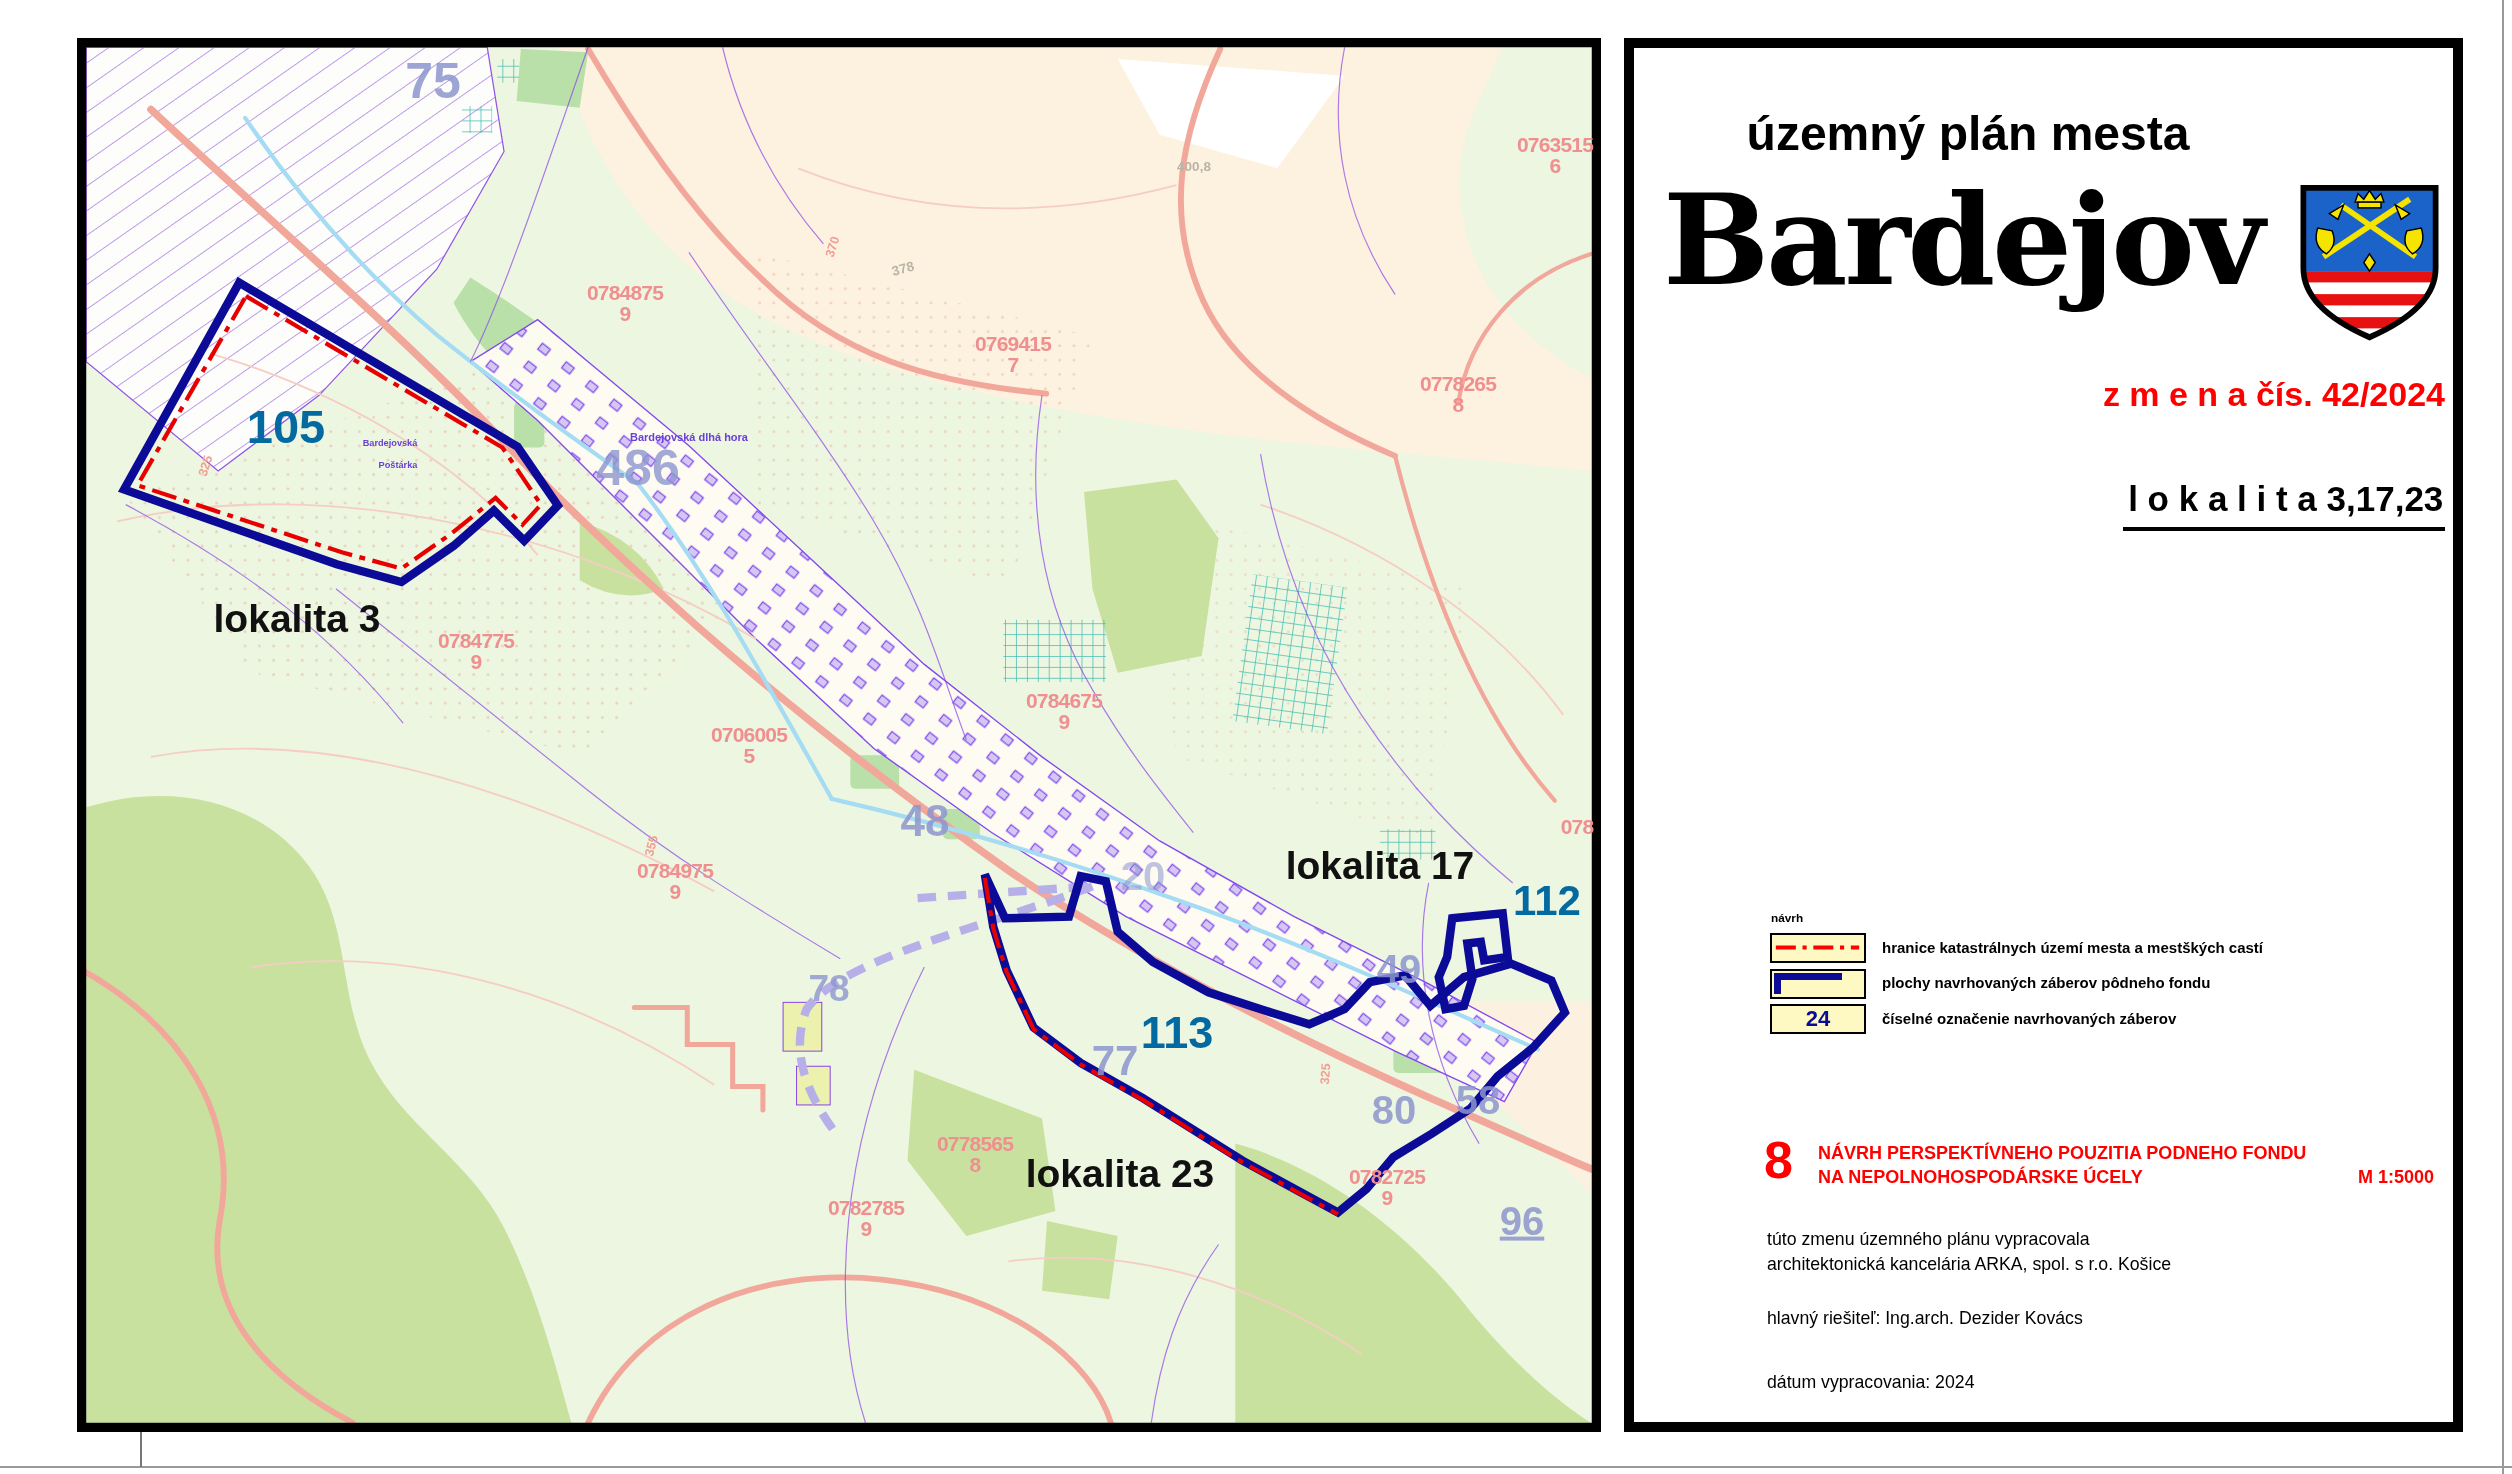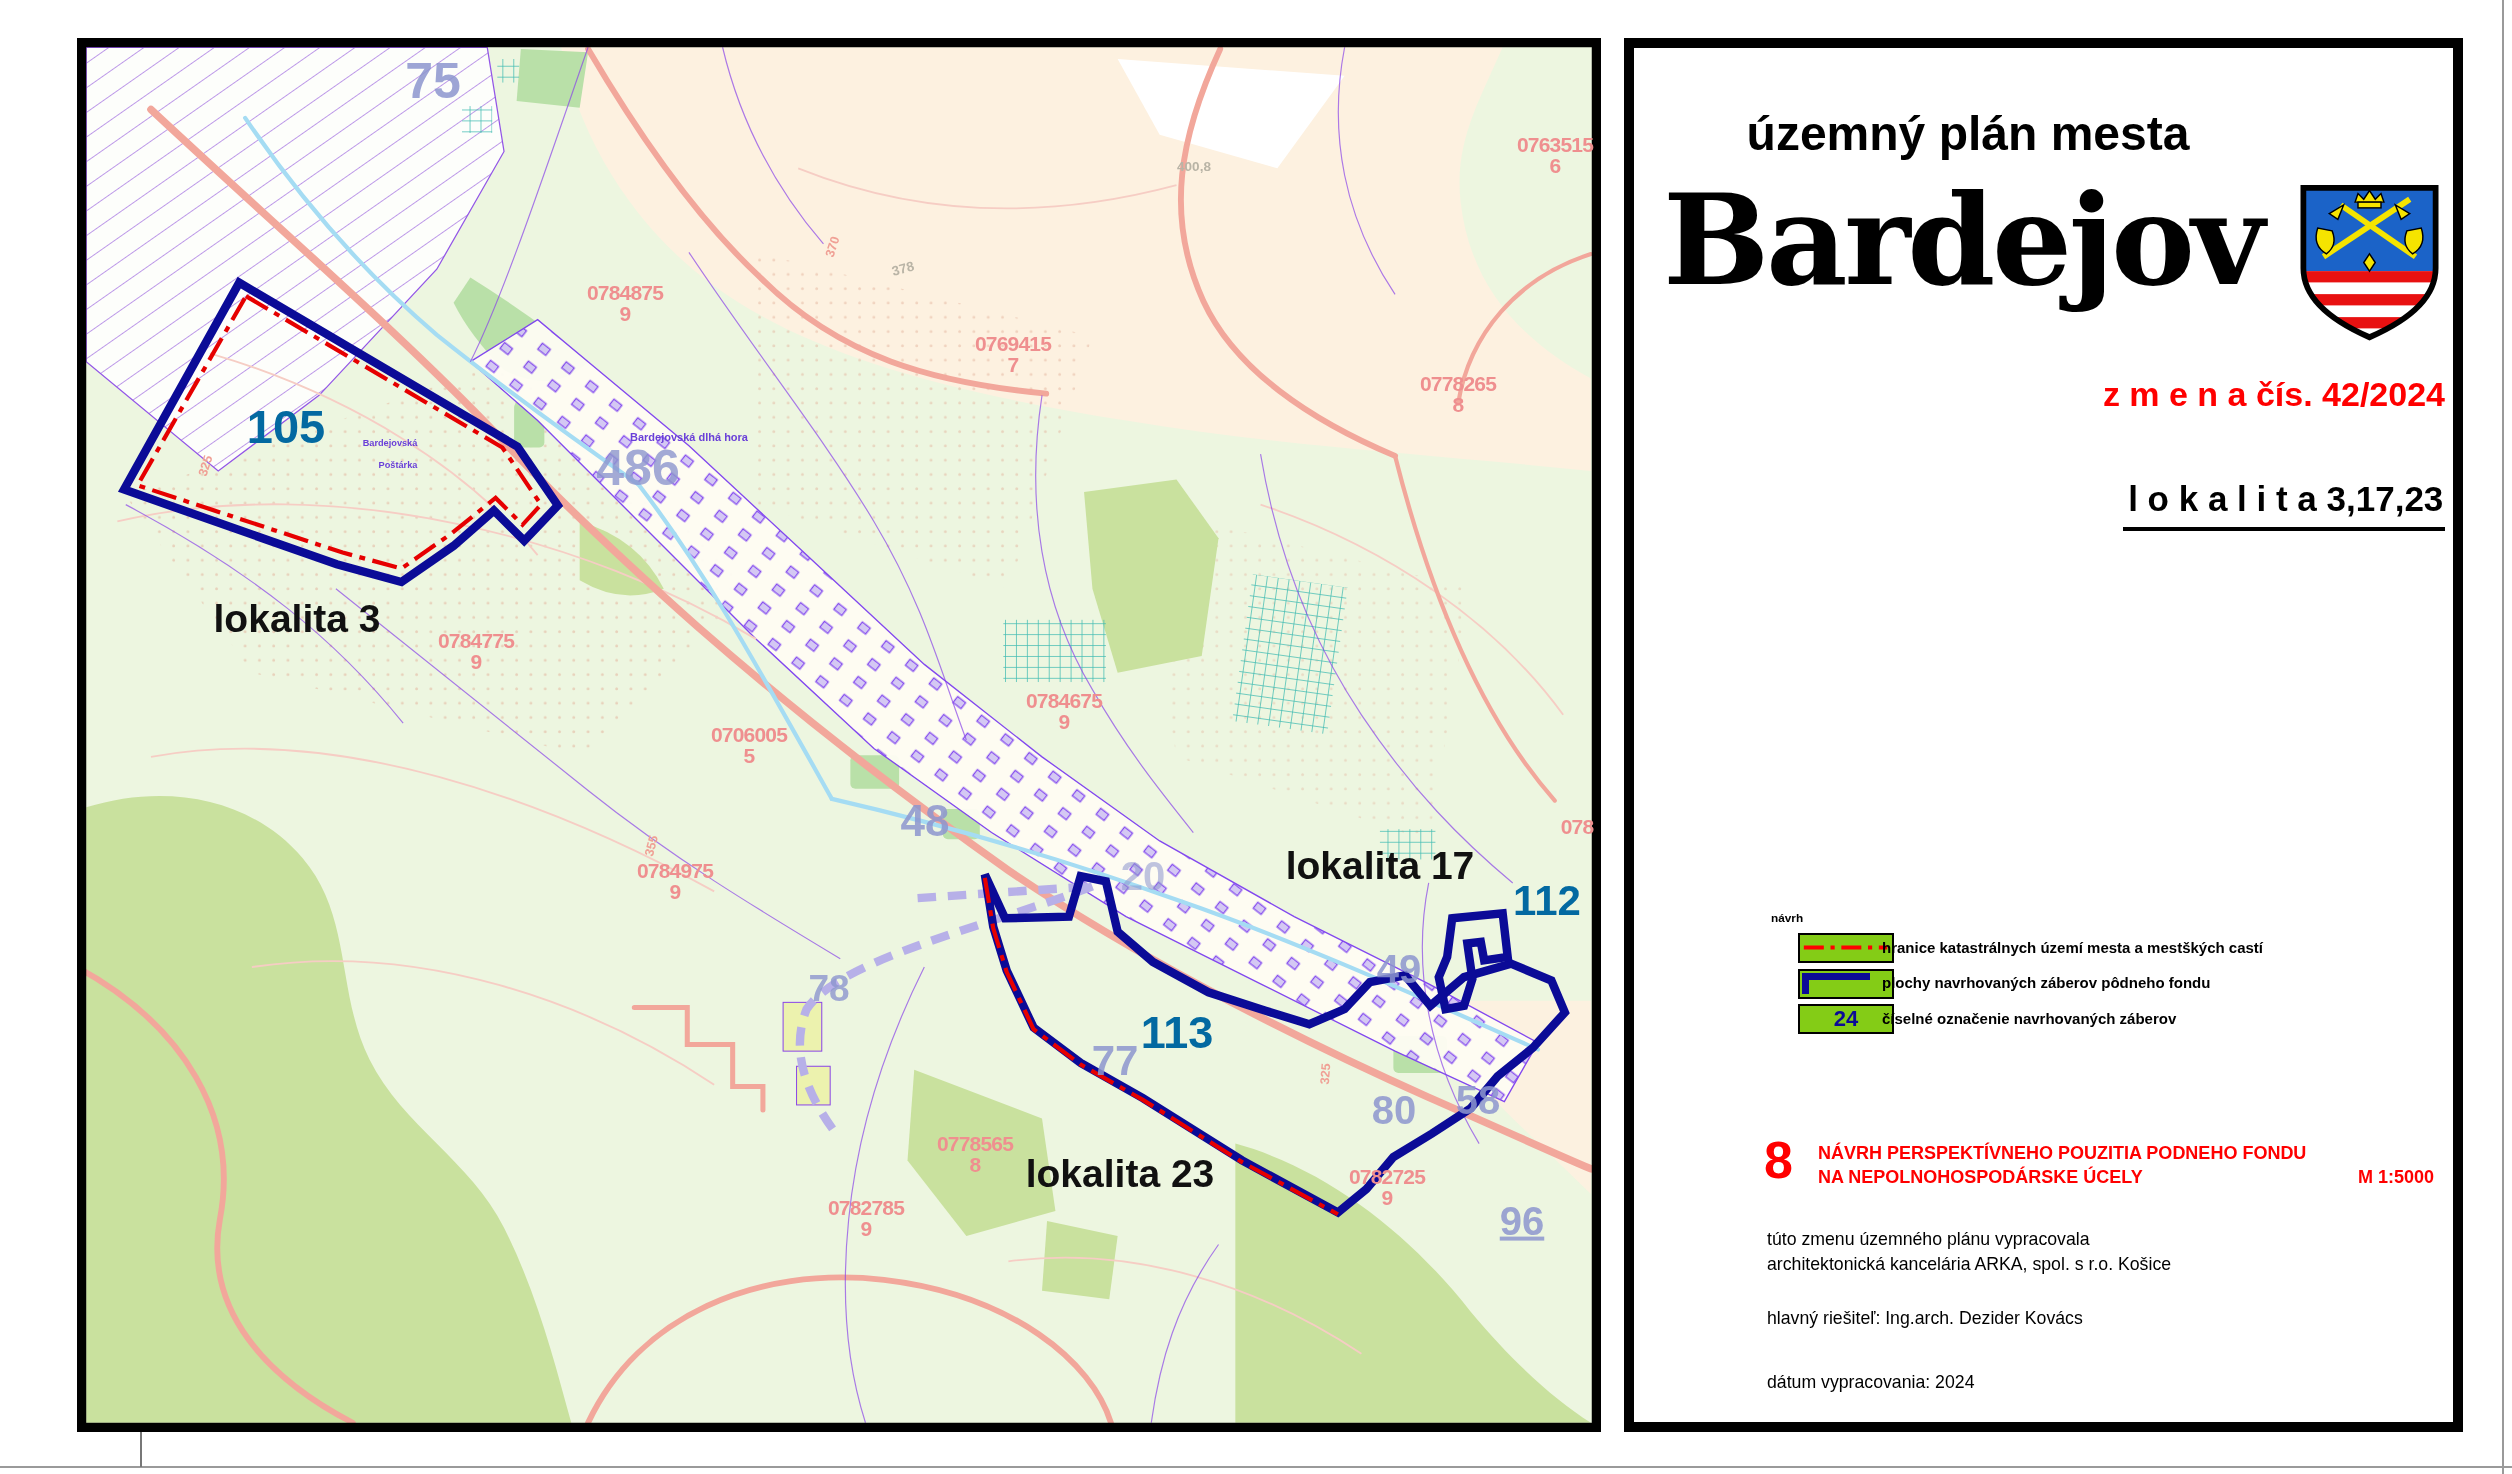--- a/index.html
+++ b/index.html
@@ -22,21 +22,21 @@
   #panel-frame{left:1624px;top:38px;width:839px;height:1394px;border:10px solid #000;
                box-sizing:border-box;background:#fff;}
   #title-small{left:1640px;top:106px;width:656px;text-align:center;font-size:48px;font-weight:bold;color:#000;}
   #title-big{left:1663px;top:177px;font-size:126px;font-weight:bold;color:#000;
              font-family:"DejaVu Serif", serif;letter-spacing:-3.4px;line-height:1;}
   #coat{left:2297px;top:182px;width:145px;height:161px;}
   #change-line{left:1925px;top:375px;width:520px;text-align:right;font-size:34px;font-weight:bold;color:#ff0000;}
   #locality-line{left:1925px;top:479px;width:520px;text-align:right;font-size:35px;font-weight:bold;color:#000;}
   #locality-line span{display:inline-block;border-bottom:4.2px solid #000;padding:0 1.7px 8.4px 5px;}
   #legend-heading{left:1771px;top:911px;font-size:11.8px;font-weight:bold;color:#000;}
-  .lg-box{left:1770px;width:96px;height:30px;border:2.5px solid #000;background:#84cc16;box-sizing:border-box;margin-left:28px;}
+  .lg-box{left:1770px;width:96px;height:30px;border:2.5px solid #000;background:#fef9c3;box-sizing:border-box;}
   .lg-label{left:1882px;width:555px;font-size:15px;font-weight:bold;color:#000;line-height:17px;}
   #lg-blue-inner{position:absolute;left:1.7px;top:1.7px;right:22px;bottom:3.4px;border-top:7.6px solid #0b0b97;border-left:7.6px solid #0b0b97;}
   #lg-num{width:100%;text-align:center;font-size:22px;font-weight:bold;color:#0b0b97;line-height:25px;}
   #red-num{left:1764px;top:1135px;font-size:52px;font-weight:bold;color:#ff0000;line-height:50px;}
   #red-block{left:1818px;top:1142px;width:616px;color:#ff0000;font-weight:bold;font-size:18px;line-height:23.5px;}
   #red-row2{display:flex;justify-content:space-between;}
   .credit{left:1767px;font-size:17.7px;color:#000;}
   
   .trim{background:#9a9a9a;}
 </style>

